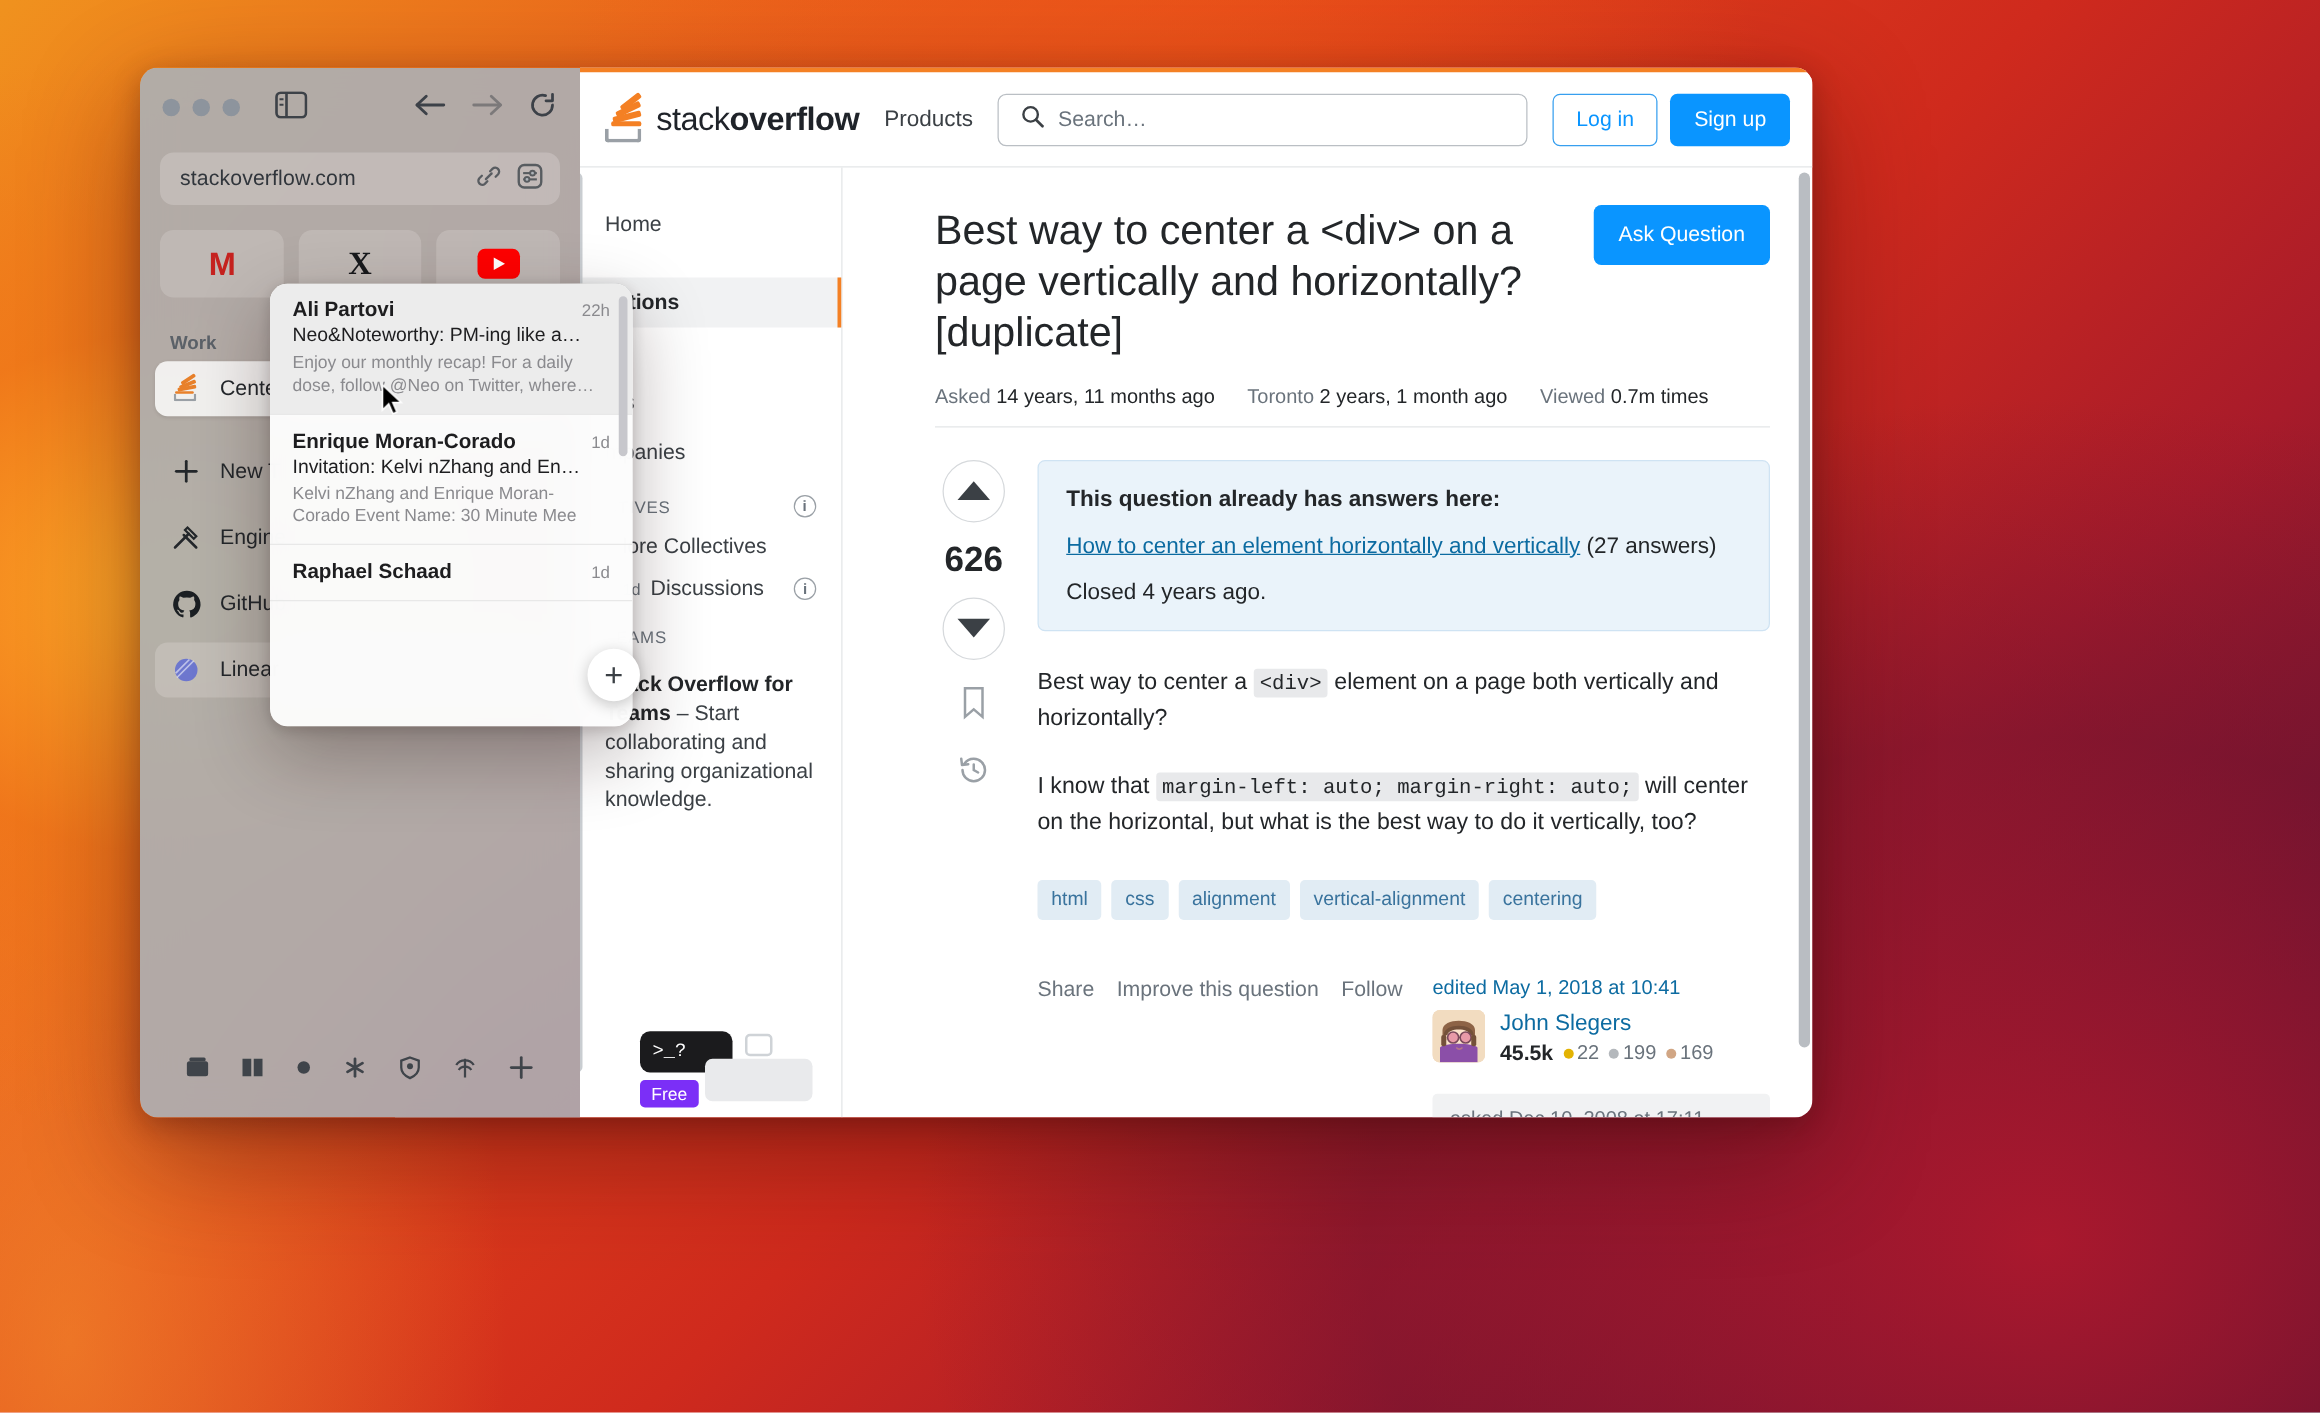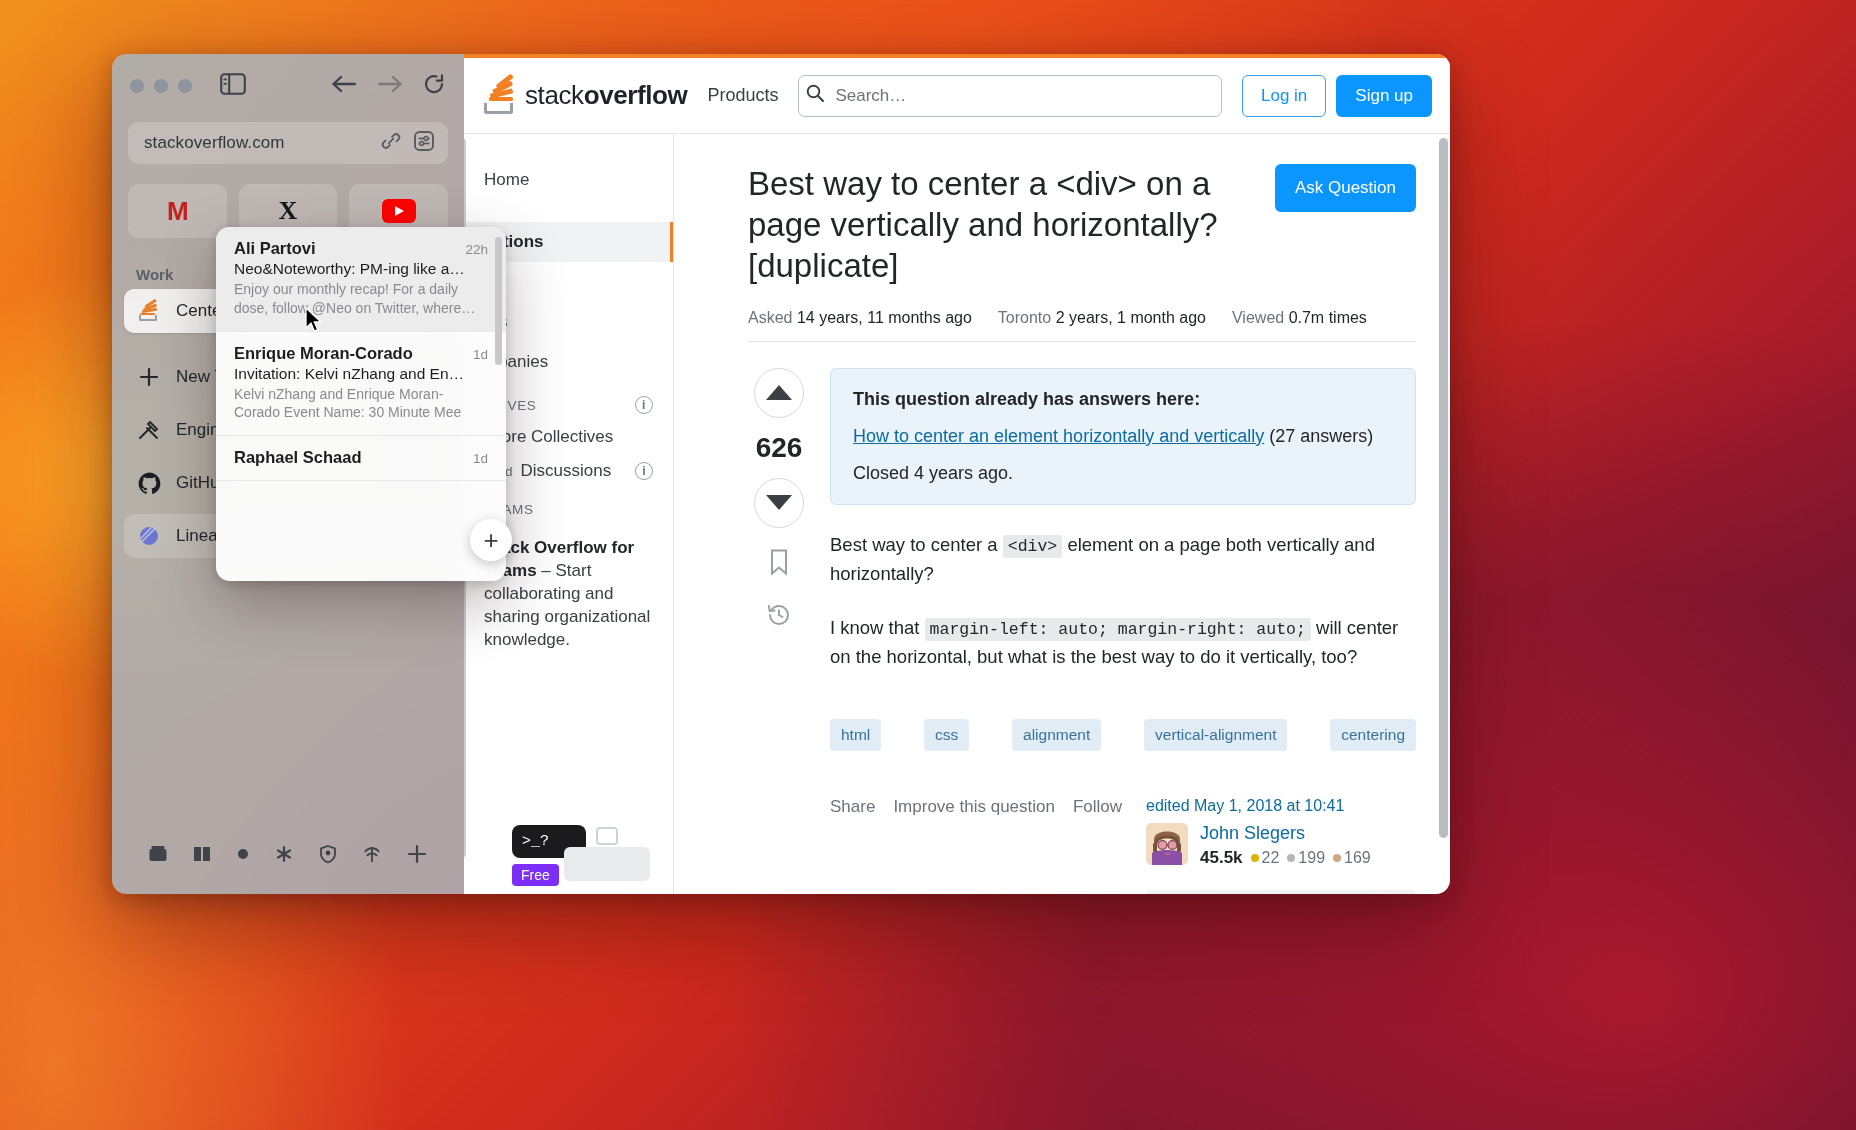--- a/index.html
+++ b/index.html
@@ -98,21 +98,21 @@
   .so-logo-mark i:nth-child(2){ top:7px; left:10px; width:21px; transform: rotate(-26deg); }
   .so-logo-mark i:nth-child(3){ top:13px; left:8px; width:23px; transform: rotate(-14deg); }
   .so-logo-mark i:nth-child(4){ top:19px; left:7px; width:24px; }
   .so-logo-mark b { position:absolute; bottom:0; left:2px; width:29px; height:11px; border:3.5px solid #9aa0a6; border-top:0; border-radius:0 0 3px 3px; }
   .so-logo-text { font-size: 26px; color:#1f2329; letter-spacing:-.4px; }
   .so-logo-text b { font-weight: 700; }
   .so-logo-text span { font-weight: 400; }
   .nav-products { font-size: 18px; color:#3b4045; }
   .so-search {
     flex:1; max-width: 460px; height: 42px; border:1px solid #babfc4; border-radius: 7px;
-    display:flex; align-items:center; gap: 10px; padding: 0 6px; color:#6a737c; font-size: 17px;
+    display:flex; align-items:center; gap: 10px; padding: 0 17px; color:#6a737c; font-size: 17px;
   }
   .so-auth { margin-left:auto; display:flex; gap: 10px; align-items:center; }
   .btn-login {
     padding: 10px 18px; border:1px solid #379fef; color:#0a95ff; border-radius: 6px;
     background:#fff; font-size: 17px;
   }
   .btn-signup {
     padding: 11px 19px; background:#0a95ff; color:#fff; border-radius: 6px; font-size: 17px;
   }
 
@@ -141,21 +141,21 @@
   .vcount { font-size: 28px; font-weight: 700; color:#232629; }
   .post-col { flex:1; min-width: 0; }
   .dupe-box {
     border: 1px solid #cfe3f3; background:#eaf3fa; border-radius: 6px; padding: 20px 22px; font-size: 18px; color:#232629;
   }
   .dupe-box .t { font-weight: 700; margin-bottom: 16px; }
   .dupe-box a { color:#0c6ba1; text-decoration: underline; }
   .dupe-box .closed { margin-top: 16px; }
   .post-text { font-size: 18.5px; line-height: 1.56; color:#232629; margin-top: 26px; }
   code.inl { font-family: "Liberation Mono", monospace; background:#e8e9eb; border-radius: 3px; padding: 2px 5px; font-size: 16.5px; }
-  .tags { display:flex; gap: 8px; margin-top: 47px; flex-wrap:wrap;justify-content:space-between; }
+  .tags { display:flex; gap: 8px; margin-top: 32px; flex-wrap:wrap; }
   .tag { background:#e1ecf4; color:#39739d; font-size: 15.5px; padding: 7px 11px; border-radius: 4px; }
   .post-footer { display:flex; margin-top: 46px; align-items:flex-start; }
   .actions { display:flex; gap: 18px; font-size: 17px; color:#6a737c; }
   .owner { margin-left:auto; width: 270px; }
   .owner .edited { font-size: 16px; color:#0c6ba1; margin-bottom: 8px; text-align:left; }
   .owner .row { display:flex; gap: 12px; align-items:flex-start; }
   .avatar { width: 42px; height: 42px; border-radius: 6px; overflow:hidden; flex:none; background:#f0d7b9; position:relative; }
   .owner .name { color:#0c6ba1; font-size: 18px; }
   .owner .rep { font-size: 16px; color:#6a737c; margin-top: 4px; display:flex; gap: 8px; align-items:center; }
   .owner .rep b { color:#232629; font-size: 17px; }

